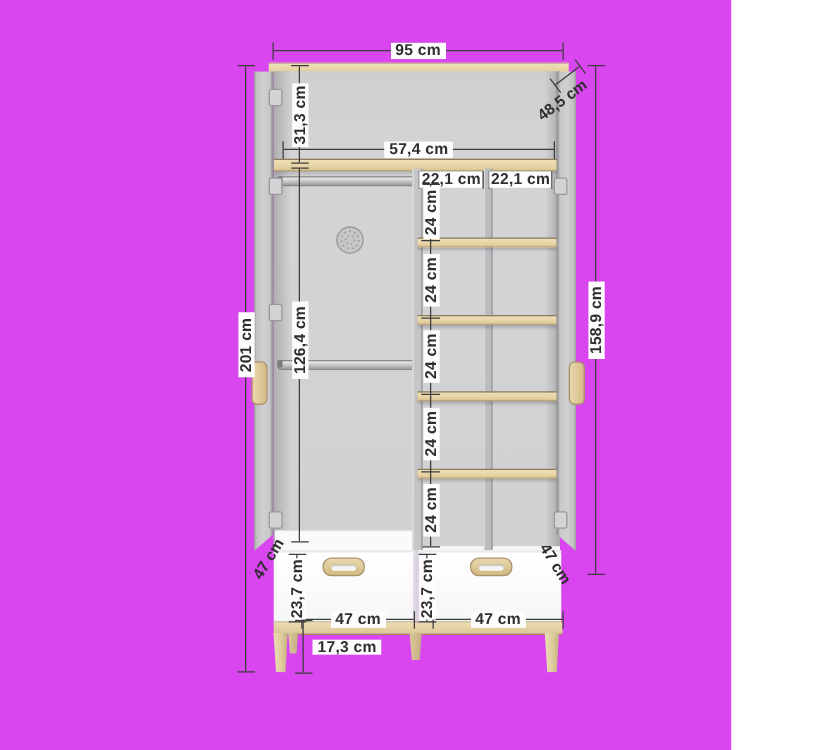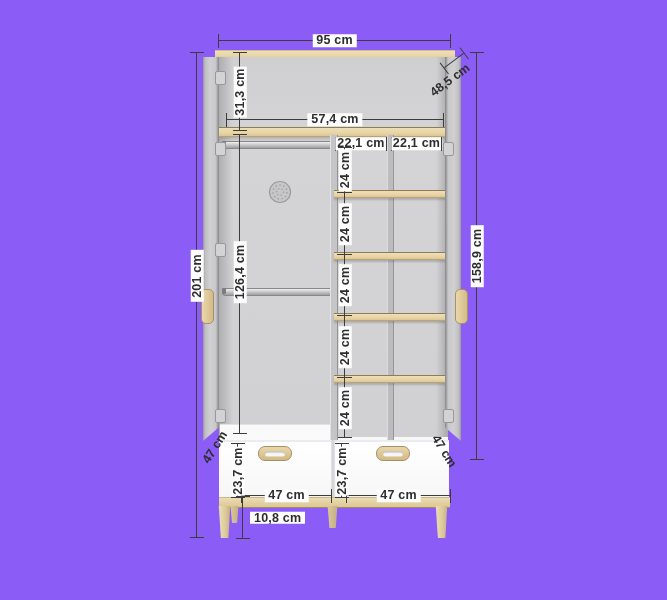--- a/index.html
+++ b/index.html
@@ -1,17 +1,17 @@
 <!DOCTYPE html>
 <html><head>
 <meta charset="utf-8">
 <style>
   html,body{margin:0;padding:0;}
   .scene{
-    position:relative;width:667px;height:600px;background:#8b5cf6;overflow:hidden;
+    position:relative;width:585px;height:600px;background:#d946ef;overflow:hidden;
     font-family:"Liberation Sans","DejaVu Sans",sans-serif;
   }
   .abs{position:absolute;}
 
   
   .wood{background:linear-gradient(180deg,#eedfb6 0%,#e8d5a8 55%,#ddc793 100%);}
   .top-panel{left:215px;top:50px;width:240px;height:8px;border-top:1px solid #cdbc92;border-bottom:1px solid #8d7c57;}
   .interior{left:219px;top:57px;width:229px;height:386px;
     background:linear-gradient(180deg,#cfcfd1 0%,#d4d4d6 18%,#d1d1d3 100%);}
   .wall-shade-l{left:0;top:0;width:14px;height:100%;background:linear-gradient(90deg,#aeaeb0,rgba(210,210,212,0));}
@@ -168,21 +168,21 @@
   </div>
 
   <div class="dim-v" style="left:237px;top:444px;height:53px;">
     <span class="lbl" style="padding:0 1px;">23,7 cm</span>
   </div>
   <div class="dim-v" style="left:341px;top:444px;height:53px;">
     <span class="lbl" style="padding:0 1px;">23,7 cm</span>
   </div>
 
   <div class="dim-v" style="left:242px;top:497px;height:41px;">
-    <span class="lbl lbl-plain" style="left:7px;top:50%;transform:translateY(-50%);">10,8 cm</span>
+    <span class="lbl lbl-plain" style="left:7px;top:50%;transform:translateY(-50%);">17,3 cm</span>
   </div>
 
   <div class="dim-h" style="left:442px;top:60px;width:24px;transform:rotate(-37deg);"></div>
   <div class="diag" style="left:424px;top:74px;width:52px;transform:rotate(-37deg);">48,5 cm</div>
 
   <div class="diag" style="left:195px;top:441px;width:40px;transform:rotate(-58deg);">47 cm</div>
   <div class="diag" style="left:424px;top:445px;width:40px;transform:rotate(58deg);">47 cm</div>
 
 </div>
 

